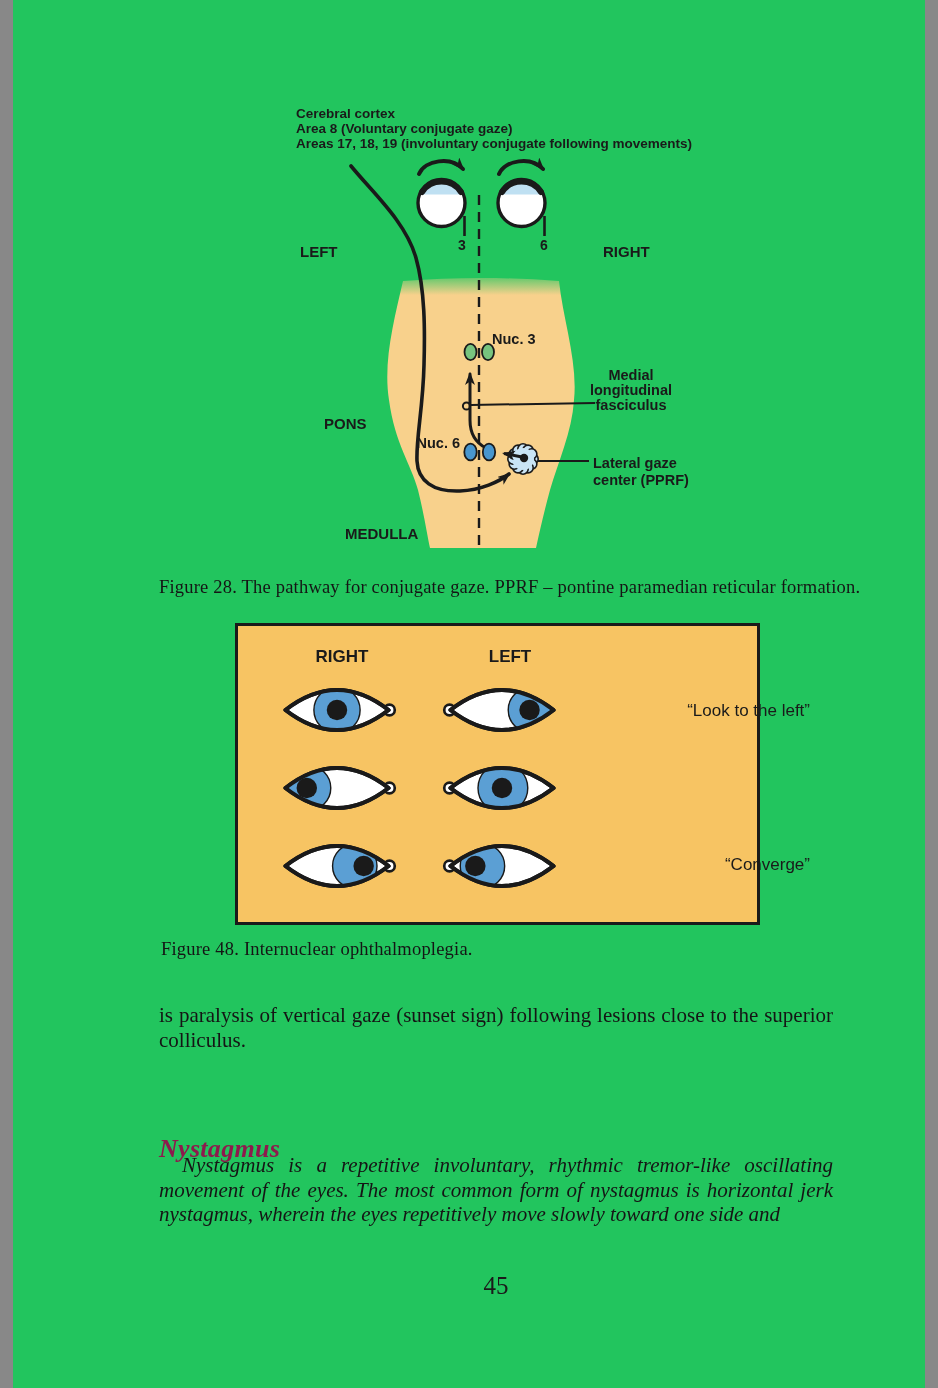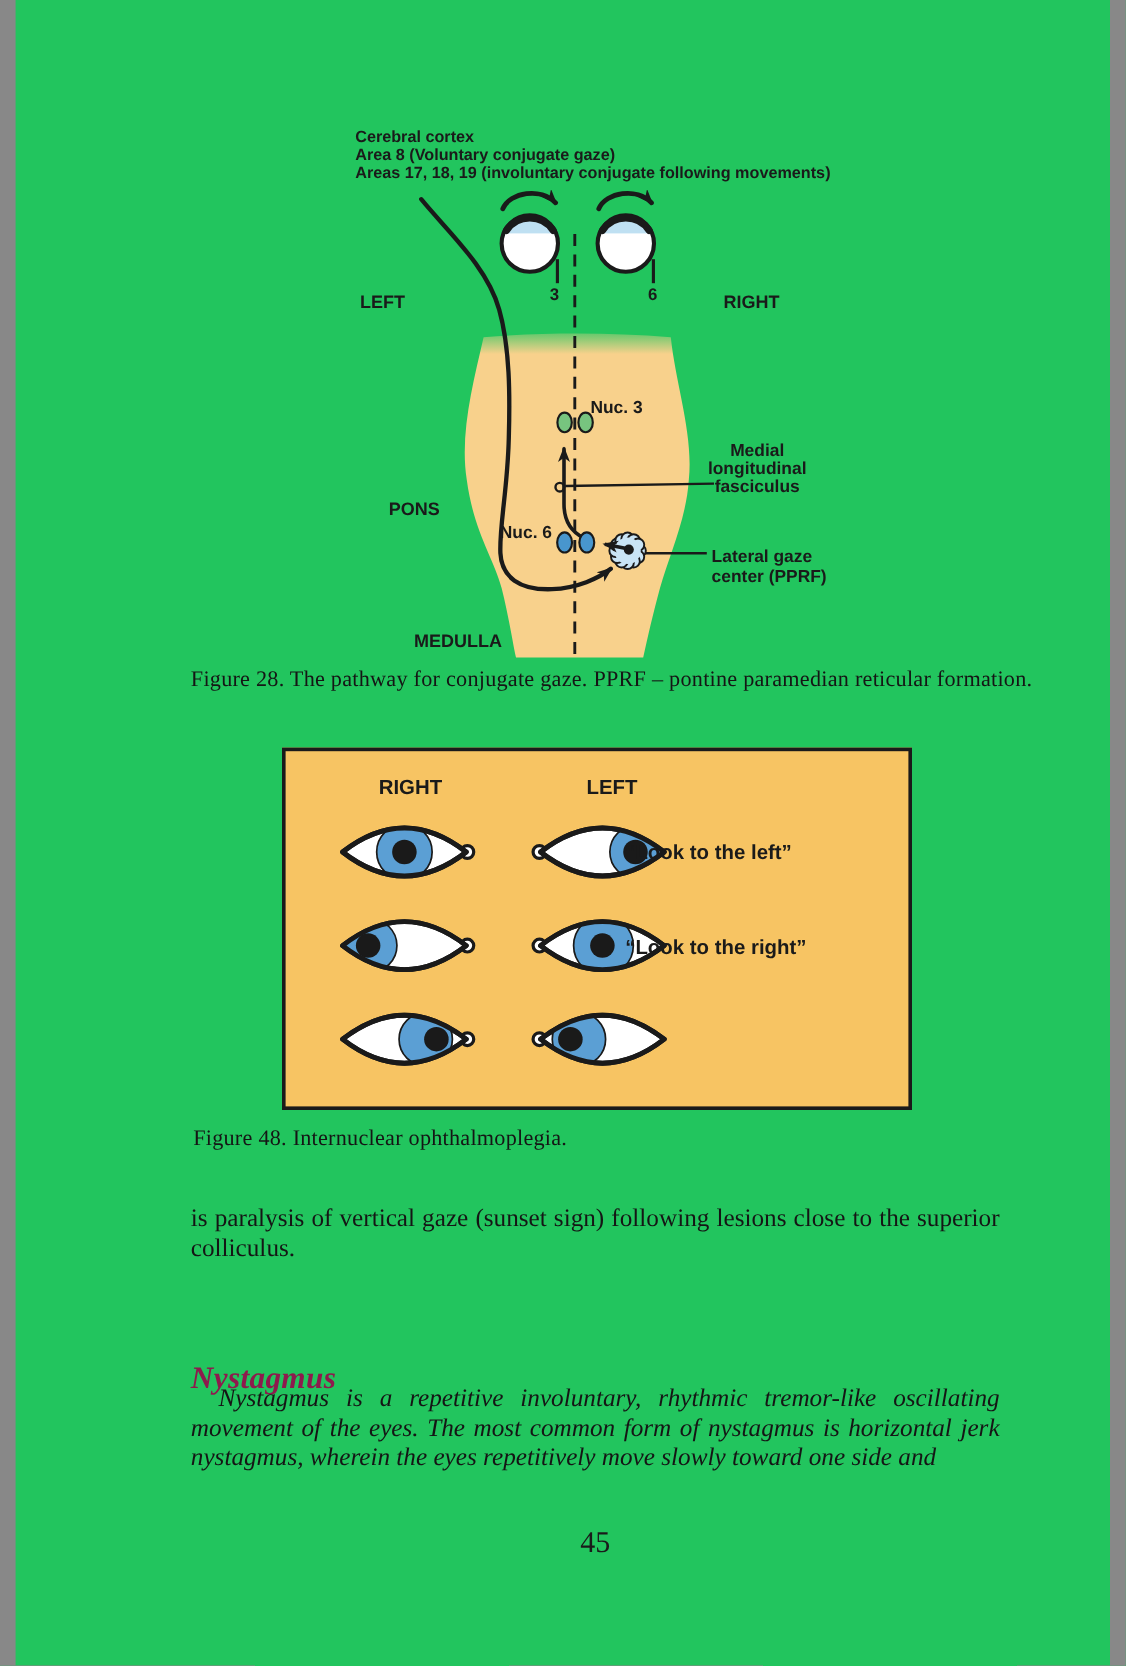--- a/index.html
+++ b/index.html
@@ -41,23 +41,23 @@
   .fig29-header{
     position:absolute;
     width:140px;text-align:center;
     font-family:"Liberation Sans", sans-serif;
     font-weight:bold;font-size:17px;color:#1a1a1a;
   }
   .eye-mount{position:absolute;width:126px;height:64px;}
   .eye-mount svg{display:block;width:100%;height:100%;}
   .gaze-label{
     position:absolute;
-    left:283px;width:272px;text-align:left;
+    left:300px;width:272px;text-align:right;
     font-family:"Liberation Sans", sans-serif;
-    font-weight:bold;font-size:17px;color:#1a1a1a;
+    font-weight:normal;font-size:17px;color:#1a1a1a;
   }
   .pagenum{
     left:146px;top:1272px;width:674px;
     text-align:center;font-size:25px;
   }
   svg text{
     font-family:"Liberation Sans", sans-serif;
     font-weight:bold;
     fill:#1a1a1a;
   }
@@ -167,21 +167,21 @@
     <text x="618" y="395" font-size="14.5" text-anchor="middle">longitudinal</text>
     <text x="618" y="410" font-size="14.5" text-anchor="middle">fasciculus</text>
 
     <text x="580" y="468" font-size="14.5">Lateral gaze</text>
     <text x="580" y="485" font-size="14.5">center (PPRF)</text>
 
     <text x="311" y="429" font-size="15">PONS</text>
     <text x="332" y="539" font-size="15">MEDULLA</text>
   </svg>
 
-  <div class="abs caption" style="left:146px;top:557px;width:720px;">Figure 28. The pathway for conjugate gaze. PPRF – pontine paramedian reticular formation.</div>
+  <div class="abs caption" style="left:146px;top:577px;width:720px;">Figure 28. The pathway for conjugate gaze. PPRF – pontine paramedian reticular formation.</div>
 
   <div class="abs fig29-box" id="fig29-box" style="background: rgb(247, 196, 99);">
     <div class="fig29-header" style="left:34px;top:21px;">RIGHT</div>
     <div class="fig29-header" style="left:202px;top:21px;">LEFT</div>
 
     <div class="eye-mount" style="left:36px;top:52px;">
         <svg viewBox="0 0 140 72">
           <defs>
             <clipPath id="eyeclip1">
               <path d="M 12,36 Q 70,-9 128,36 Q 70,81 12,36 Z"></path>
@@ -239,21 +239,20 @@
           </defs>
           <circle cx="11" cy="36" r="6" fill="#fff" stroke="#1a1a1a" stroke-width="3"></circle>
           <path d="M 12,36 Q 70,-9 128,36 Q 70,81 12,36 Z" fill="#fff" stroke="#1a1a1a" stroke-width="4.5" stroke-linejoin="round"></path>
           <g clip-path="url(#eyeclip4)">
             <circle cx="71" cy="36" r="28" fill="#5B9FD4" stroke="#1a1a1a" stroke-width="1.6"></circle>
             <circle cx="70" cy="36" r="11.5" fill="#1a1a1a"></circle>
           </g>
           <path d="M 12,36 Q 70,-9 128,36 Q 70,81 12,36 Z" fill="none" stroke="#1a1a1a" stroke-width="4.5" stroke-linejoin="round"></path>
         </svg>
       </div>
-    <div class="gaze-label" style="top:154px;">“Look to the right”</div>
 
     <div class="eye-mount" style="left:36px;top:208px;">
         <svg viewBox="0 0 140 72">
           <defs>
             <clipPath id="eyeclip5">
               <path d="M 12,36 Q 70,-9 128,36 Q 70,81 12,36 Z"></path>
             </clipPath>
           </defs>
           <circle cx="129" cy="36" r="6" fill="#fff" stroke="#1a1a1a" stroke-width="3"></circle>
           <path d="M 12,36 Q 70,-9 128,36 Q 70,81 12,36 Z" fill="#fff" stroke="#1a1a1a" stroke-width="4.5" stroke-linejoin="round"></path>
@@ -273,20 +272,21 @@
           </defs>
           <circle cx="11" cy="36" r="6" fill="#fff" stroke="#1a1a1a" stroke-width="3"></circle>
           <path d="M 12,36 Q 70,-9 128,36 Q 70,81 12,36 Z" fill="#fff" stroke="#1a1a1a" stroke-width="4.5" stroke-linejoin="round"></path>
           <g clip-path="url(#eyeclip6)">
             <circle cx="48" cy="36" r="25" fill="#5B9FD4" stroke="#1a1a1a" stroke-width="1.6"></circle>
             <circle cx="40" cy="36" r="11.5" fill="#1a1a1a"></circle>
           </g>
           <path d="M 12,36 Q 70,-9 128,36 Q 70,81 12,36 Z" fill="none" stroke="#1a1a1a" stroke-width="4.5" stroke-linejoin="round"></path>
         </svg>
       </div>
+    <div class="gaze-label" style="top:229px;">“Converge”</div>
   </div>
 
   <div class="abs caption" style="left:148px;top:939px;width:600px;">Figure 48. Internuclear ophthalmoplegia.</div>
 
   <div class="abs bodytext" style="left:146px;top:1003px;width:674px;">is paralysis of vertical gaze (sunset sign) following lesions close to the superior colliculus.</div>
 
   <div class="abs section-heading" style="left: 146px; top: 1099px; color: rgb(142, 26, 77);">Nystagmus</div>
 
   <div class="abs bodytext" style="left:146px;top:1153px;width:674px;text-indent:23px;font-style:italic;">Nystagmus is a repetitive involuntary, rhythmic tremor-like oscillating movement of the eyes. The most common form of nystagmus is horizontal jerk nystagmus, wherein the eyes repetitively move slowly toward one side and</div>
 

